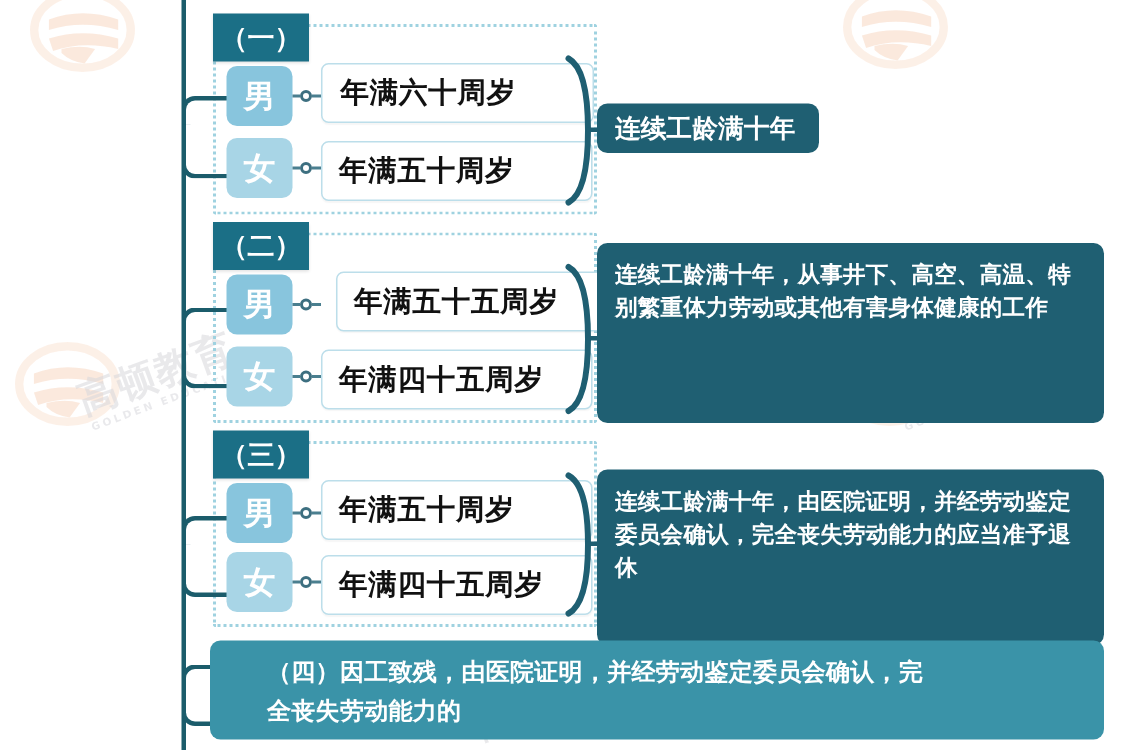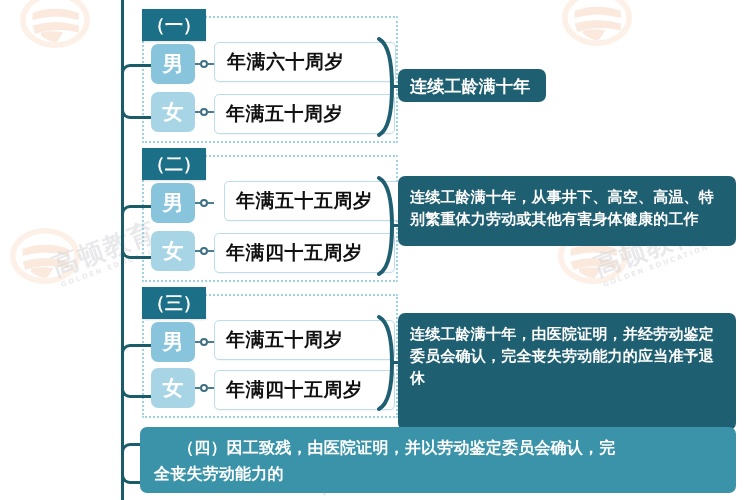--- a/index.html
+++ b/index.html
@@ -124,21 +124,21 @@
   .panel.one{
     display:flex;align-items:center;
     font-size:17px;line-height:20px;
   }
   .panel.bottom{
     background:#3a93a8;
     font-size:16px;line-height:26px;
     padding:8px 14px;
     text-indent:24px;
   }
-  .panel.bottom .l2{text-indent:0;display:block;}
+  .panel.bottom .l2{text-indent:0;display:block;margin-left:24px;}
 </style>
 </head>
 <body>
 
 <div id="stage">
 
   <div class="wm wm-logo" style="left:18px;top:-8px;">
     <svg viewBox="0 0 100 80">
         <g fill="#f2b892">
       <ellipse cx="50" cy="40" rx="46" ry="36" fill="none" stroke="#f7cfb3" stroke-width="8"></ellipse>
@@ -280,21 +280,21 @@
     <span>年满四十五周岁</span>
   </div>
 
   <div class="brace" style="left:376px;top:175px;">
     <svg width="22" height="102" viewBox="0 0 22 102">
       <path d="M3 3 Q16 10 16 51 Q16 92 3 99" fill="none" stroke="#1f5f72" stroke-width="4" stroke-linecap="round"></path>
     </svg>
   </div>
   <div class="brace-stub" style="left:391px;top:224px;width:9px;"></div>
 
-  <div class="panel" style="left:398px;top:176px;width:338px;height:70px;">
+  <div class="panel" style="left:398px;top:162px;width:338px;height:120px;">
     <span>连续工龄满十年，从事井下、高空、高温、特别繁重体力劳动或其他有害身体健康的工作</span>
   </div>
 
   <div class="group-box" style="left:142px;top:294px;width:252px;height:120px;"></div>
 
   <div class="badge" style="left:142px;top:287px;width:64px;height:32px;">
     <span>（三）</span>
   </div>
 
   <div class="chip male" style="left:151px;top:322px;width:44px;height:40px;">
@@ -326,17 +326,17 @@
       <path d="M3 3 Q16 10 16 49 Q16 88 3 95" fill="none" stroke="#1f5f72" stroke-width="4" stroke-linecap="round"></path>
     </svg>
   </div>
   <div class="brace-stub" style="left:391px;top:361px;width:9px;"></div>
 
   <div class="panel" style="left:398px;top:313px;width:338px;height:117px;">
     <span>连续工龄满十年，由医院证明，并经劳动鉴定委员会确认，完全丧失劳动能力的应当准予退休</span>
   </div>
 
   <div class="panel bottom" style="left:140px;top:427px;width:596px;height:66px;">
-    <span>（四）因工致残，由医院证明，并以劳动鉴定委员会确认，完</span>
+    <span>（四）因工致残，由医院证明，并经劳动鉴定委员会确认，完</span>
     <span class="l2">全丧失劳动能力的</span>
   </div>
 
 </div>
 
 </body></html>

